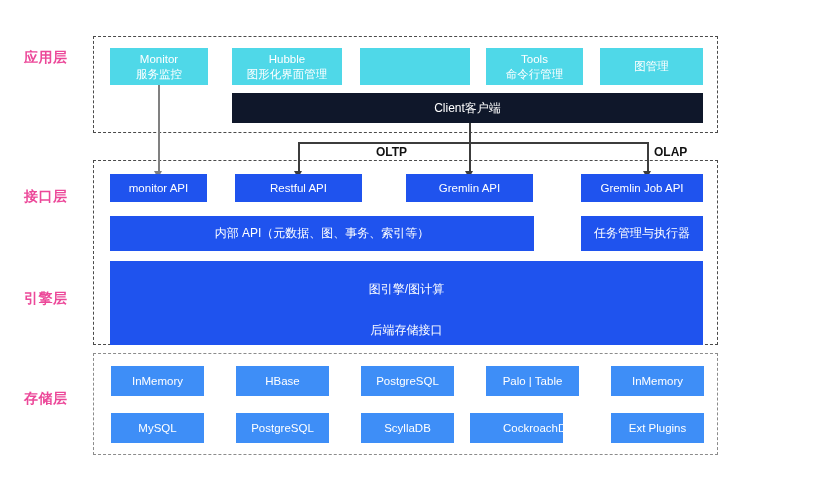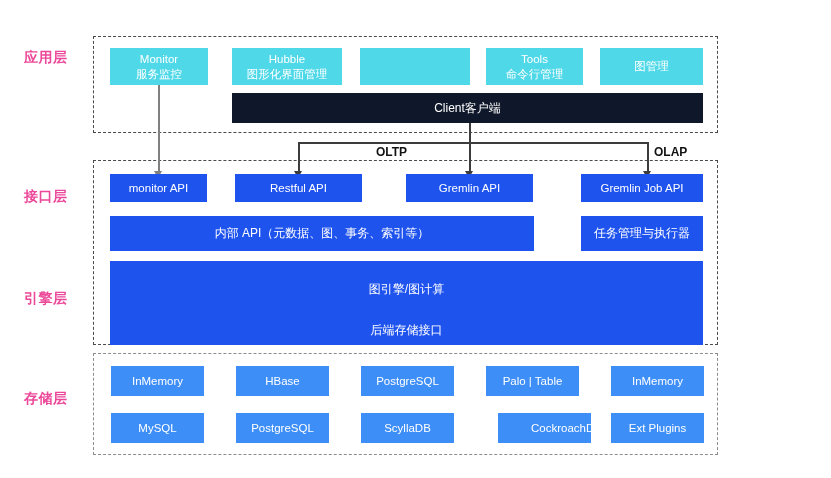--- a/index.html
+++ b/index.html
@@ -178,20 +178,20 @@
 
   <div class="node store-node" style="left:111px; top:413px; width:93px; height:30px;">
     <span>MySQL</span>
   </div>
   <div class="node store-node" style="left:236px; top:413px; width:93px; height:30px;">
     <span>PostgreSQL</span>
   </div>
   <div class="node store-node" style="left:361px; top:413px; width:93px; height:30px;">
     <span>ScyllaDB</span>
   </div>
-  <div class="node store-node" style="left:498px; top:413px; width:93px; height:30px;padding-left:44px;">
+  <div class="node store-node" style="left:470px; top:413px; width:93px; height:30px;padding-left:44px;">
     <span>CockroachDB</span>
   </div>
   <div class="node store-node" style="left:611px; top:413px; width:93px; height:30px;">
     <span>Ext Plugins</span>
   </div>
 
 </div>
 
 </body></html>

